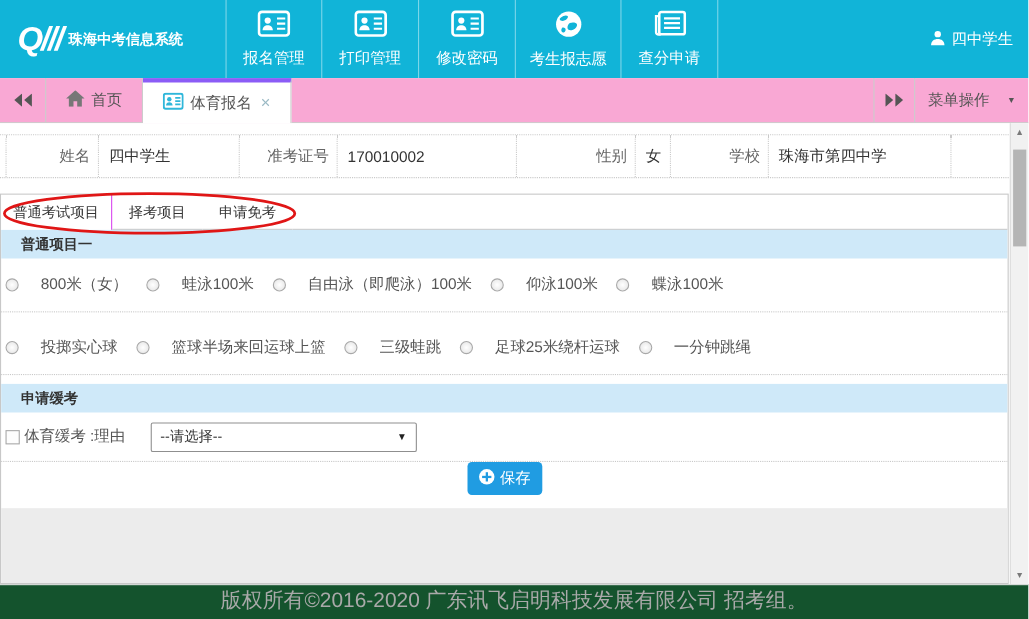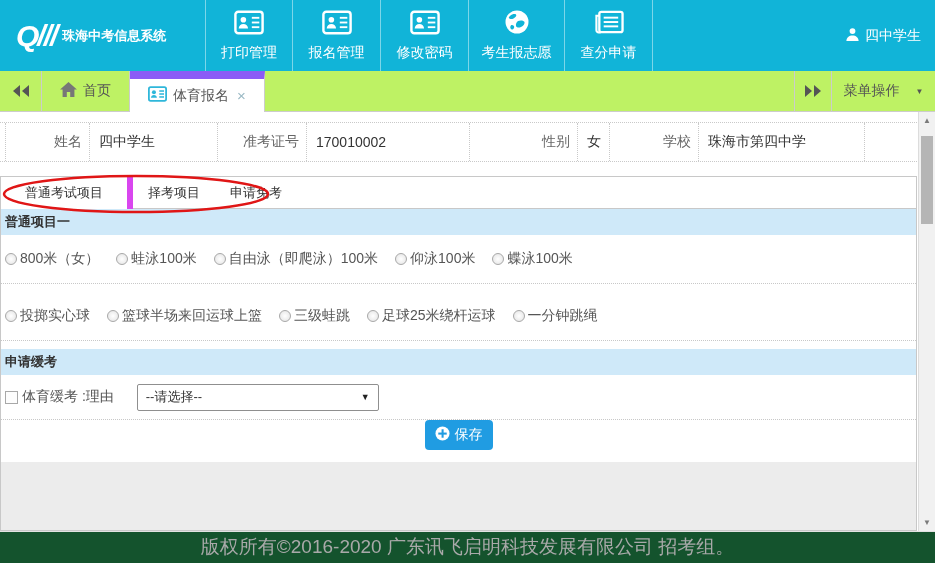--- a/index.html
+++ b/index.html
@@ -12,46 +12,46 @@
   .logo-q { font-size:30px; font-weight:bold; font-style:italic; letter-spacing:-2px; margin-right:6px; }
   .brand-name { font-size:13px; font-weight:bold; white-space:nowrap; }
   .topmenu { display:flex; align-items:stretch; }
   .menu-item { width:88px; display:flex; flex-direction:column; align-items:center; justify-content:center; gap:5px; border-right:1px solid rgba(255,255,255,0.45); cursor:pointer; }
   .menu-item:first-child { border-left:1px solid rgba(255,255,255,0.45); }
   .menu-item.wide { width:96px; }
   .mlabel { color:#fff; font-size:14px; }
   .topuser { margin-left:auto; display:flex; align-items:center; gap:5px; padding-right:14px; color:#fff; font-size:14px; }
 
   
-  .tabbar { height:41px; background:#bef264; display:flex; align-items:stretch; border-bottom:1px solid #ccc; }
+  .tabbar { height:41px; background:#f9a8d4; display:flex; align-items:stretch; border-bottom:1px solid #ccc; }
   .nav-btn { width:42px; display:flex; align-items:center; justify-content:center; border-right:1px solid #ccc; cursor:pointer; }
   .nav-btn.rt { border-right:none; border-left:1px solid #ccc; width:37px; }
   .tab { display:flex; align-items:center; justify-content:center; gap:6px; font-size:14px; color:#555; padding:0 18px; border-right:1px solid #ccc; cursor:pointer; }
-  .tab.active { background:#fff; border-top:8px solid #8b5cf6; margin-bottom:-1px; }
+  .tab.active { background:#fff; border-top:4px solid #8b5cf6; margin-bottom:-1px; }
   .tab .close { color:#9ab9c4; font-size:15px; margin-left:2px; }
   .tab-spacer { flex:1; }
   .menu-ops { width:104px; display:flex; align-items:center; justify-content:center; gap:16px; font-size:14px; color:#555; border-left:1px solid #ccc; cursor:pointer; }
   .caret { font-size:8px; color:#555; }
 
   
   .content { position:relative; height:419px; background:#fff; padding:10px 18px 0 0; }
   .info-strip { height:40px; border-top:1px dotted #c9c9c9; border-bottom:1px dotted #c9c9c9; display:flex; align-items:stretch; font-size:14px; }
   .icell { display:flex; align-items:center; border-right:1px dotted #c9c9c9; }
   .icell.lbl { justify-content:flex-end; padding-right:7px; color:#666; }
   .icell.val { padding-left:9px; color:#333; }
   .icell.first { border-left:1px dotted #c9c9c9; margin-left:5px; }
 
   .panel { margin-top:14px; height:355px; border:1px solid #c8c8c8; display:flex; flex-direction:column; overflow:hidden; }
   .ptabs { height:32px; display:flex; align-items:stretch; flex-shrink:0; }
   .ptab { display:flex; align-items:center; padding:0 15px; font-size:13px; color:#333; border-bottom:1px solid #c8c8c8; cursor:pointer; }
-  .ptab.active { border-bottom:none; border-right:6px solid #d946ef; background:#fff; padding:0 24px; }
+  .ptab.active { border-bottom:none; border-right:1px solid #d946ef; background:#fff; padding:0 11px; }
   .ptab-fill { flex:1; border-bottom:1px solid #c8c8c8; }
-  .sec-hdr { height:26px; line-height:26px; background:#cfe9f9; font-size:13px; font-weight:bold; color:#333; padding-left:4px; flex-shrink:0; }
+  .sec-hdr { height:26px; line-height:26px; background:#cfe9f9; font-size:13px; font-weight:bold; color:#333; padding-left:18px; flex-shrink:0; }
   .opt-row { height:49px; display:flex; align-items:center; gap:17px; padding-left:4px; border-bottom:1px dotted #c8c8c8; margin-bottom:8px; font-size:14px; color:#555; flex-shrink:0; }
-  .opt { display:flex; align-items:center; gap:3px; }
+  .opt { display:flex; align-items:center; gap:20px; }
   .radio { width:12px; height:12px; border-radius:50%; border:1px solid #a8a8a8; background:radial-gradient(#fff, #e2e2e2); flex-shrink:0; }
   .defer-row { height:45px; display:flex; align-items:center; padding-left:4px; border-bottom:1px dotted #c8c8c8; font-size:14px; color:#555; flex-shrink:0; }
   .checkbox { width:13px; height:13px; border:1px solid #a8a8a8; background:#fdfdfd; margin-right:4px; flex-shrink:0; }
   .selectbox { margin-left:23px; width:242px; height:27px; border:1px solid #8f8f8f; border-radius:2px; background:#fff; display:flex; align-items:center; justify-content:space-between; padding:0 8px; font-size:13px; color:#333; cursor:pointer; }
   .sel-caret { font-size:9px; color:#222; }
   .save-row { height:42px; display:flex; justify-content:center; flex-shrink:0; }
   .save-btn { min-width:60px; height:30px; background:#209ce2; border:none; border-radius:4px; color:#fff; font-size:14px; display:flex; align-items:center; justify-content:center; gap:5px; padding:0 10px; cursor:pointer; font-family:inherit; }
   .gray-fill { flex:1; background:#ececec; }
 
   
@@ -83,34 +83,34 @@
         <span>
           <svg width="30" height="25" viewBox="0 0 32 26">
               <rect x="1.5" y="1.5" width="29" height="23" rx="3" fill="none" stroke="#fff" stroke-width="2.6"></rect>
               <circle cx="10" cy="10" r="3" fill="#fff"></circle>
               <path d="M5 19.5c0-3.2 2.3-5 5-5s5 1.8 5 5z" fill="#fff"></path>
               <line x1="19" y1="8" x2="27" y2="8" stroke="#fff" stroke-width="2"></line>
               <line x1="19" y1="13" x2="27" y2="13" stroke="#fff" stroke-width="2"></line>
               <line x1="19" y1="18" x2="27" y2="18" stroke="#fff" stroke-width="2"></line>
             </svg>
         </span>
-        <span class="mlabel">打印管理</span>
+        <span class="mlabel">报名管理</span>
       </div>
       <div class="menu-item">
         <span>
           <svg width="30" height="25" viewBox="0 0 32 26">
               <rect x="1.5" y="1.5" width="29" height="23" rx="3" fill="none" stroke="#fff" stroke-width="2.6"></rect>
               <circle cx="10" cy="10" r="3" fill="#fff"></circle>
               <path d="M5 19.5c0-3.2 2.3-5 5-5s5 1.8 5 5z" fill="#fff"></path>
               <line x1="19" y1="8" x2="27" y2="8" stroke="#fff" stroke-width="2"></line>
               <line x1="19" y1="13" x2="27" y2="13" stroke="#fff" stroke-width="2"></line>
               <line x1="19" y1="18" x2="27" y2="18" stroke="#fff" stroke-width="2"></line>
             </svg>
         </span>
-        <span class="mlabel">报名管理</span>
+        <span class="mlabel">打印管理</span>
       </div>
       <div class="menu-item">
         <span>
           <svg width="30" height="25" viewBox="0 0 32 26">
               <rect x="1.5" y="1.5" width="29" height="23" rx="3" fill="none" stroke="#fff" stroke-width="2.6"></rect>
               <circle cx="10" cy="10" r="3" fill="#fff"></circle>
               <path d="M5 19.5c0-3.2 2.3-5 5-5s5 1.8 5 5z" fill="#fff"></path>
               <line x1="19" y1="8" x2="27" y2="8" stroke="#fff" stroke-width="2"></line>
               <line x1="19" y1="13" x2="27" y2="13" stroke="#fff" stroke-width="2"></line>
               <line x1="19" y1="18" x2="27" y2="18" stroke="#fff" stroke-width="2"></line>

